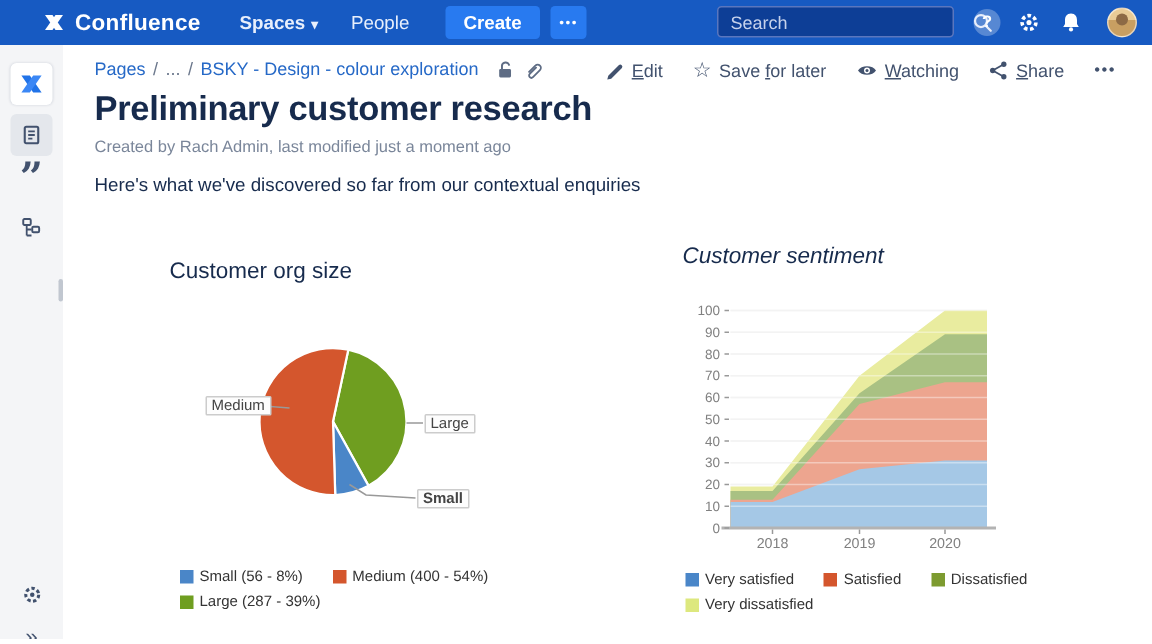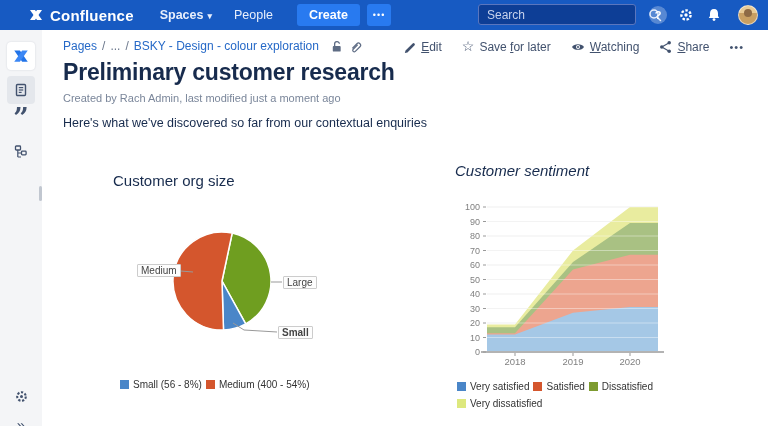--- a/index.html
+++ b/index.html
@@ -60,21 +60,21 @@
   .lbl-medium { left:137px; top:264px; }
   .lbl-large  { left:283px; top:276px; }
   .lbl-small  { left:278px; top:326px;font-weight:bold; }
 
   .area-svg { position:absolute; left:455px; top:195px; }
   svg text { font-family:"Liberation Sans",sans-serif; }
 
   .legend { position:absolute; font-size:10px; color:#333; }
   .legend-pie { left:120px; top:376px; }
   .legend-sent { left:457px; top:378px; }
-  .legend-row { display:flex; align-items:center; gap:4px; height:17px; }
+  .legend-row { display:flex; align-items:center; gap:20px; height:17px; }
   .legend-item { display:flex; align-items:center; gap:4px; white-space:nowrap; }
   .swatch { width:9px; height:9px; display:inline-block; }
 </style>
 </head>
 <body>
 
 <div class="screen">
 
   <div class="topnav">
     <div class="nav-logo">
@@ -229,20 +229,26 @@
 
   <div class="legend legend-pie">
     <div class="legend-row">
       <span class="legend-item">
           <span class="swatch" style="background: rgb(74, 134, 200);"></span>
           <span>Small (56 - 8%)</span>
         </span>
       <span class="legend-item">
           <span class="swatch" style="background: rgb(212, 86, 45);"></span>
           <span>Medium (400 - 54%)</span>
+        </span>
+    </div>
+    <div class="legend-row">
+      <span class="legend-item">
+          <span class="swatch" style="background: rgb(111, 158, 32);"></span>
+          <span>Large (287 - 39%)</span>
         </span>
     </div>
   </div>
 
   <svg class="area-svg" width="215" height="175" viewBox="0 0 215 175">
       <line x1="32" y1="142.5" x2="203" y2="142.5" stroke="#ebebeb" stroke-width="1"></line>
       <line x1="32" y1="128" x2="203" y2="128" stroke="#ebebeb" stroke-width="1"></line>
       <line x1="32" y1="113.5" x2="203" y2="113.5" stroke="#ebebeb" stroke-width="1"></line>
       <line x1="32" y1="99" x2="203" y2="99" stroke="#ebebeb" stroke-width="1"></line>
       <line x1="32" y1="84.5" x2="203" y2="84.5" stroke="#ebebeb" stroke-width="1"></line>

